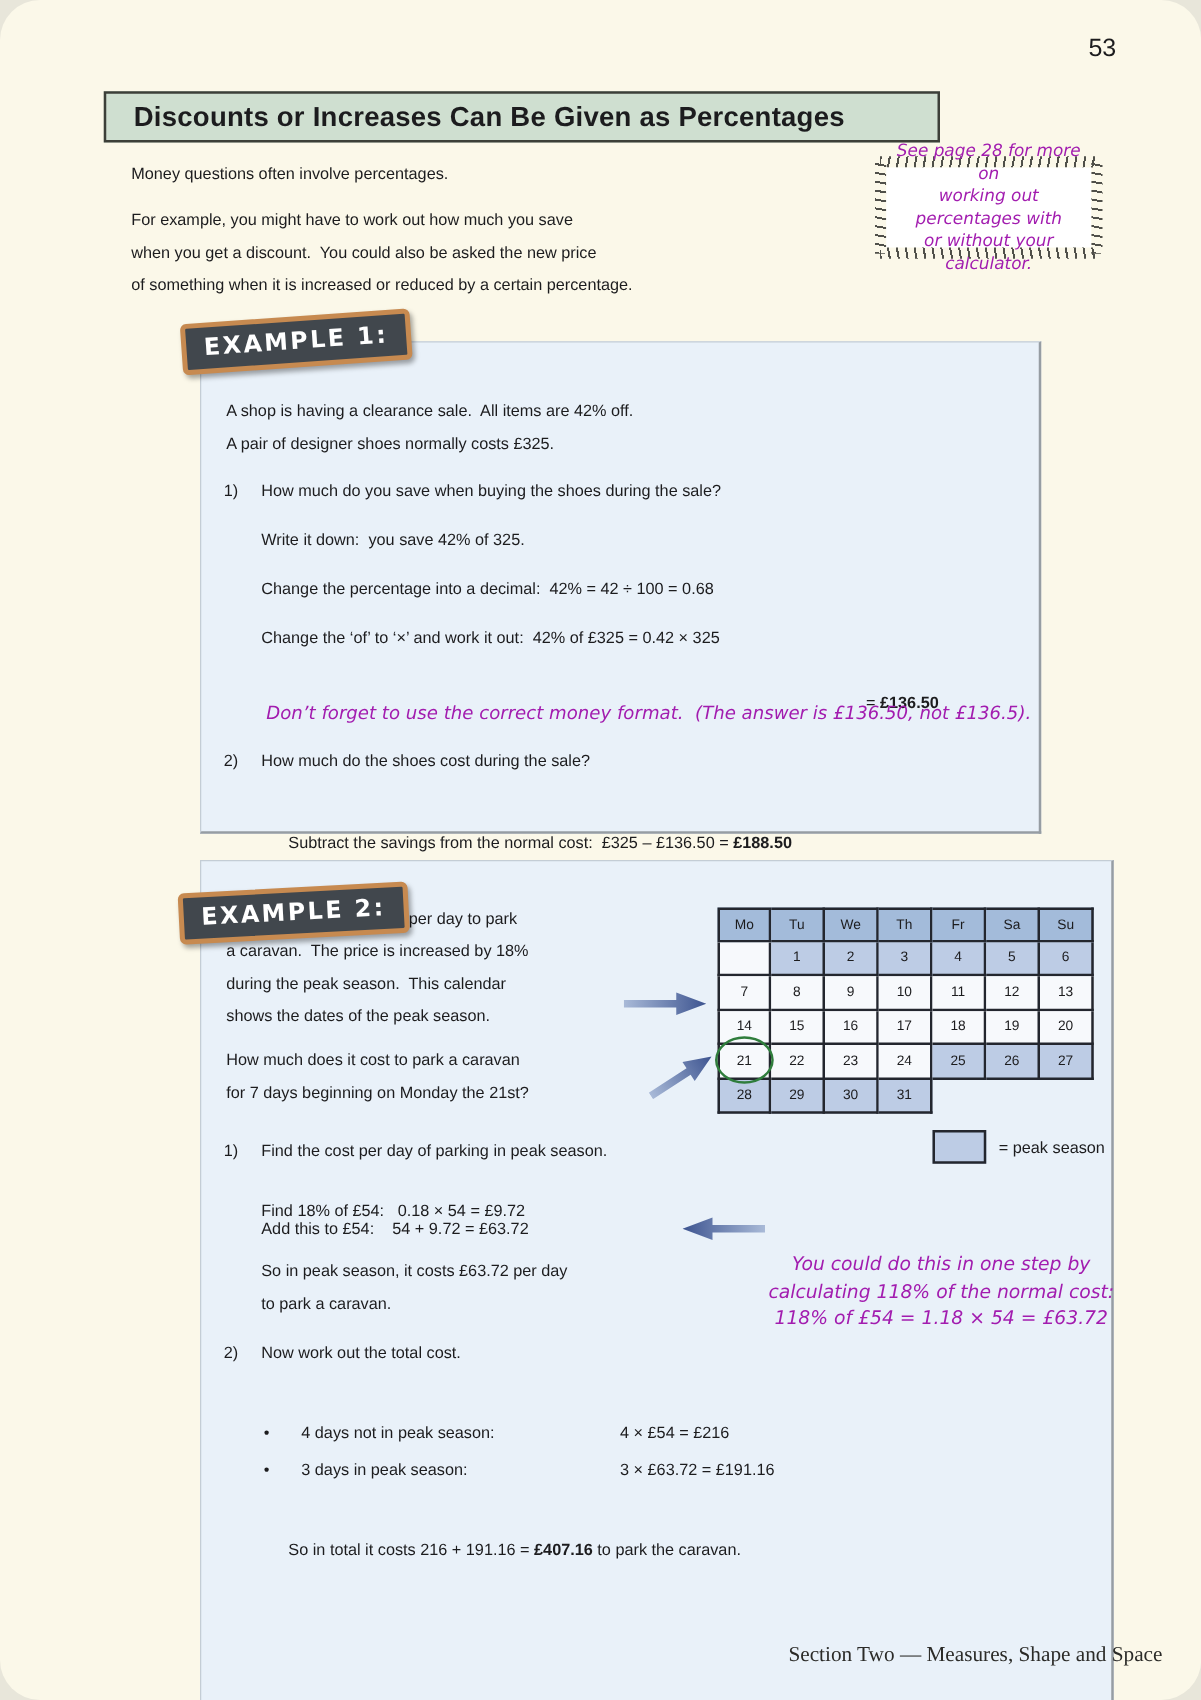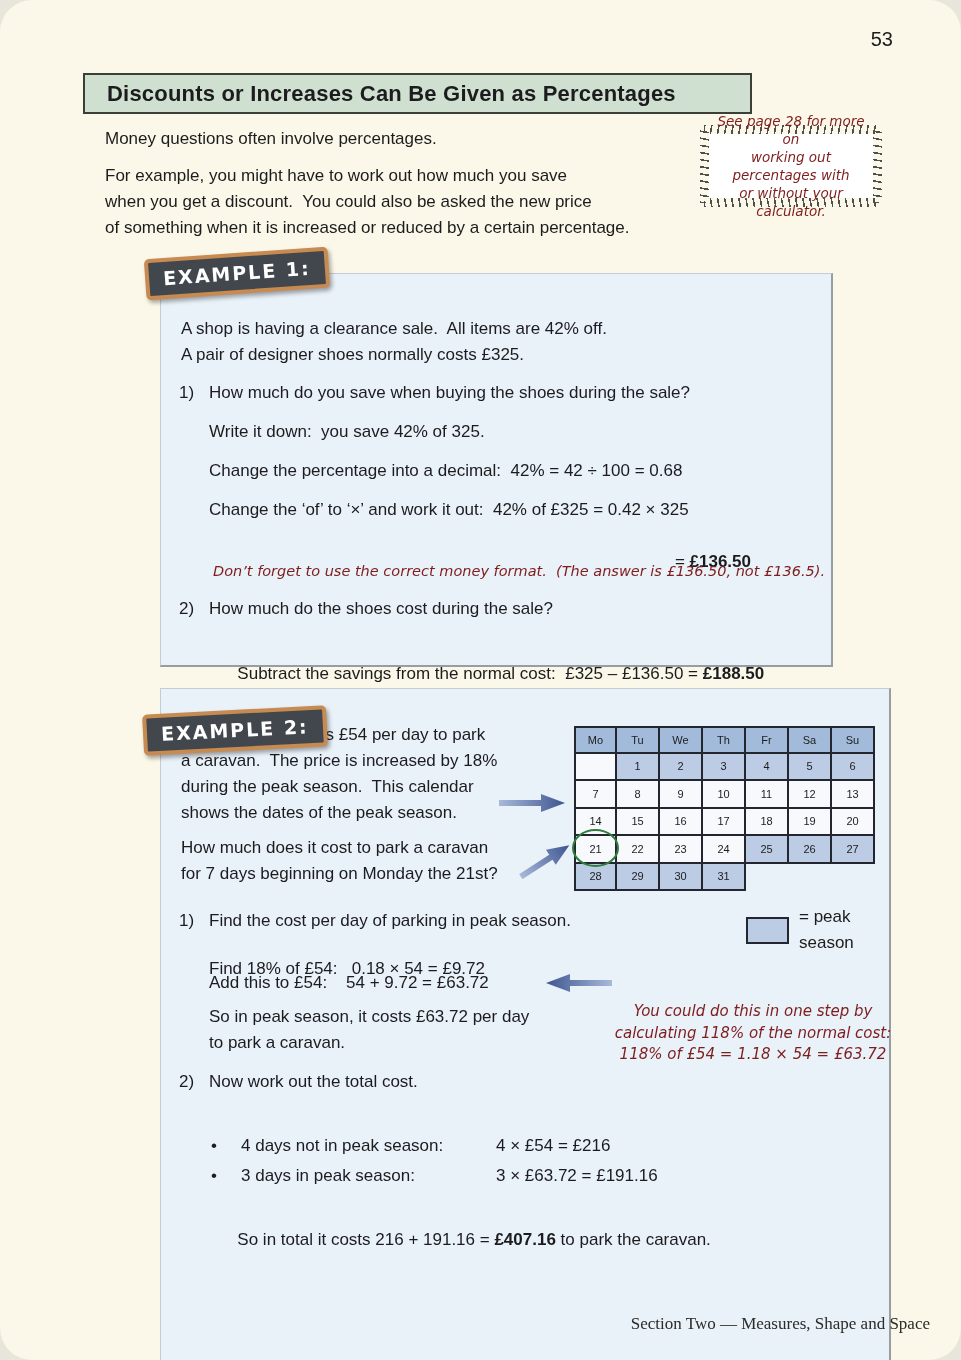--- a/index.html
+++ b/index.html
@@ -7,24 +7,24 @@
     --box-bg:#e9f1f9; --box-border:#c4cdd5; --box-shadow:#969da3;
     --board-bg:#41474d; --board-border:#c78a50;
     --cal-header-bg:#a3bbda; --cal-peak-bg:#bdcce5; --cal-cell-bg:#f7f9fc; --cal-border:#23262e;
     --circle-green:#2f7d3c; --arrow-dark:#3d5490; --arrow-light:#a9bad8; --text:#1c1c1e;
   }
   *{margin:0;padding:0;box-sizing:border-box;}
   html,body{background:#e8e6da;}
   .page{position:relative;width:961px;height:1360px;margin:0 auto;background:var(--page-bg);
     font-family:"Liberation Sans",sans-serif;color:var(--text);overflow:hidden;border-radius:32px;}
   .abs{position:absolute;}
-  .t{font-size:17px;line-height:26px;white-space:pre-wrap;}
+  .t{font-size:13px;line-height:26px;white-space:pre-wrap;}
   .b{font-weight:bold;}
   .hand{font-family:"DejaVu Sans",sans-serif;font-style:italic;font-size:14px;line-height:20px;
-    color:#7f1d1d;white-space:pre-wrap;}
+    color:#a21caf;white-space:pre-wrap;}
   .page-number{font-size:20px;}
   .title-bar{left:83px;top:73px;width:669px;height:41px;background:var(--title-bg);
     border:2px solid var(--title-border);display:flex;align-items:center;padding-left:22px;}
   .title-bar span{font-size:22px;font-weight:bold;letter-spacing:.2px;}
   
   .burst{left:700px;top:125px;width:182px;height:82px;}
   .burst::before{content:"";position:absolute;left:4px;right:4px;top:0;height:9px;
     background:repeating-linear-gradient(100deg,#50504a 0 1.6px,transparent 1.6px 7px);}
   .burst::after{content:"";position:absolute;left:4px;right:4px;bottom:0;height:9px;
     background:repeating-linear-gradient(80deg,#50504a 0 1.6px,transparent 1.6px 7px);}

